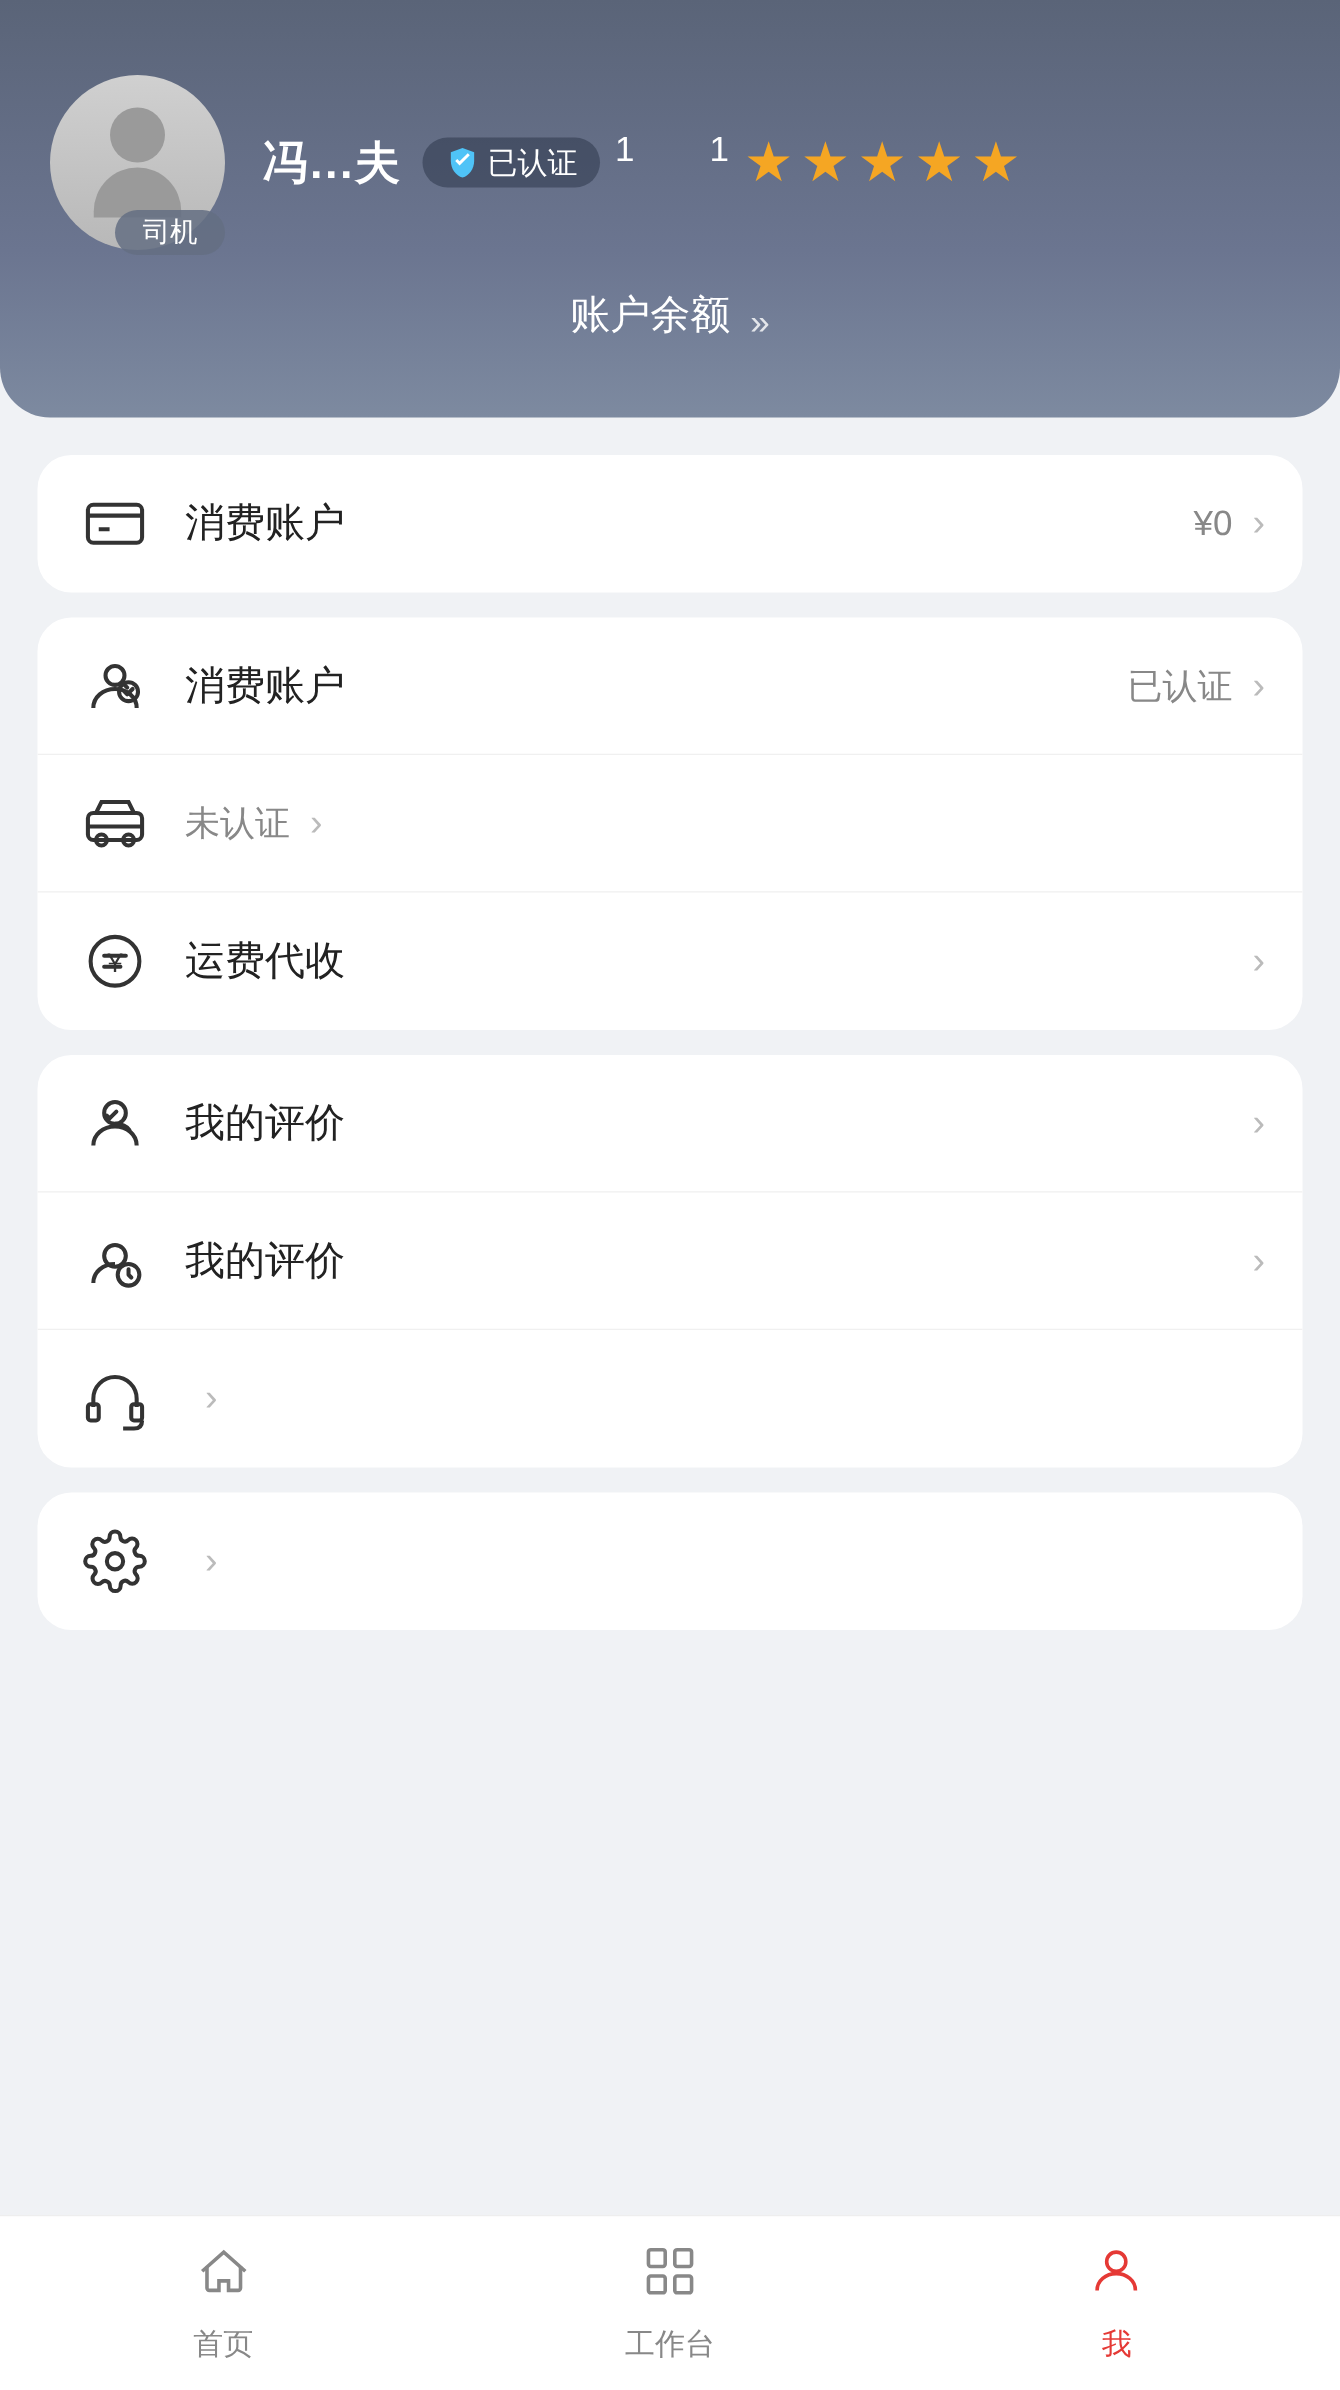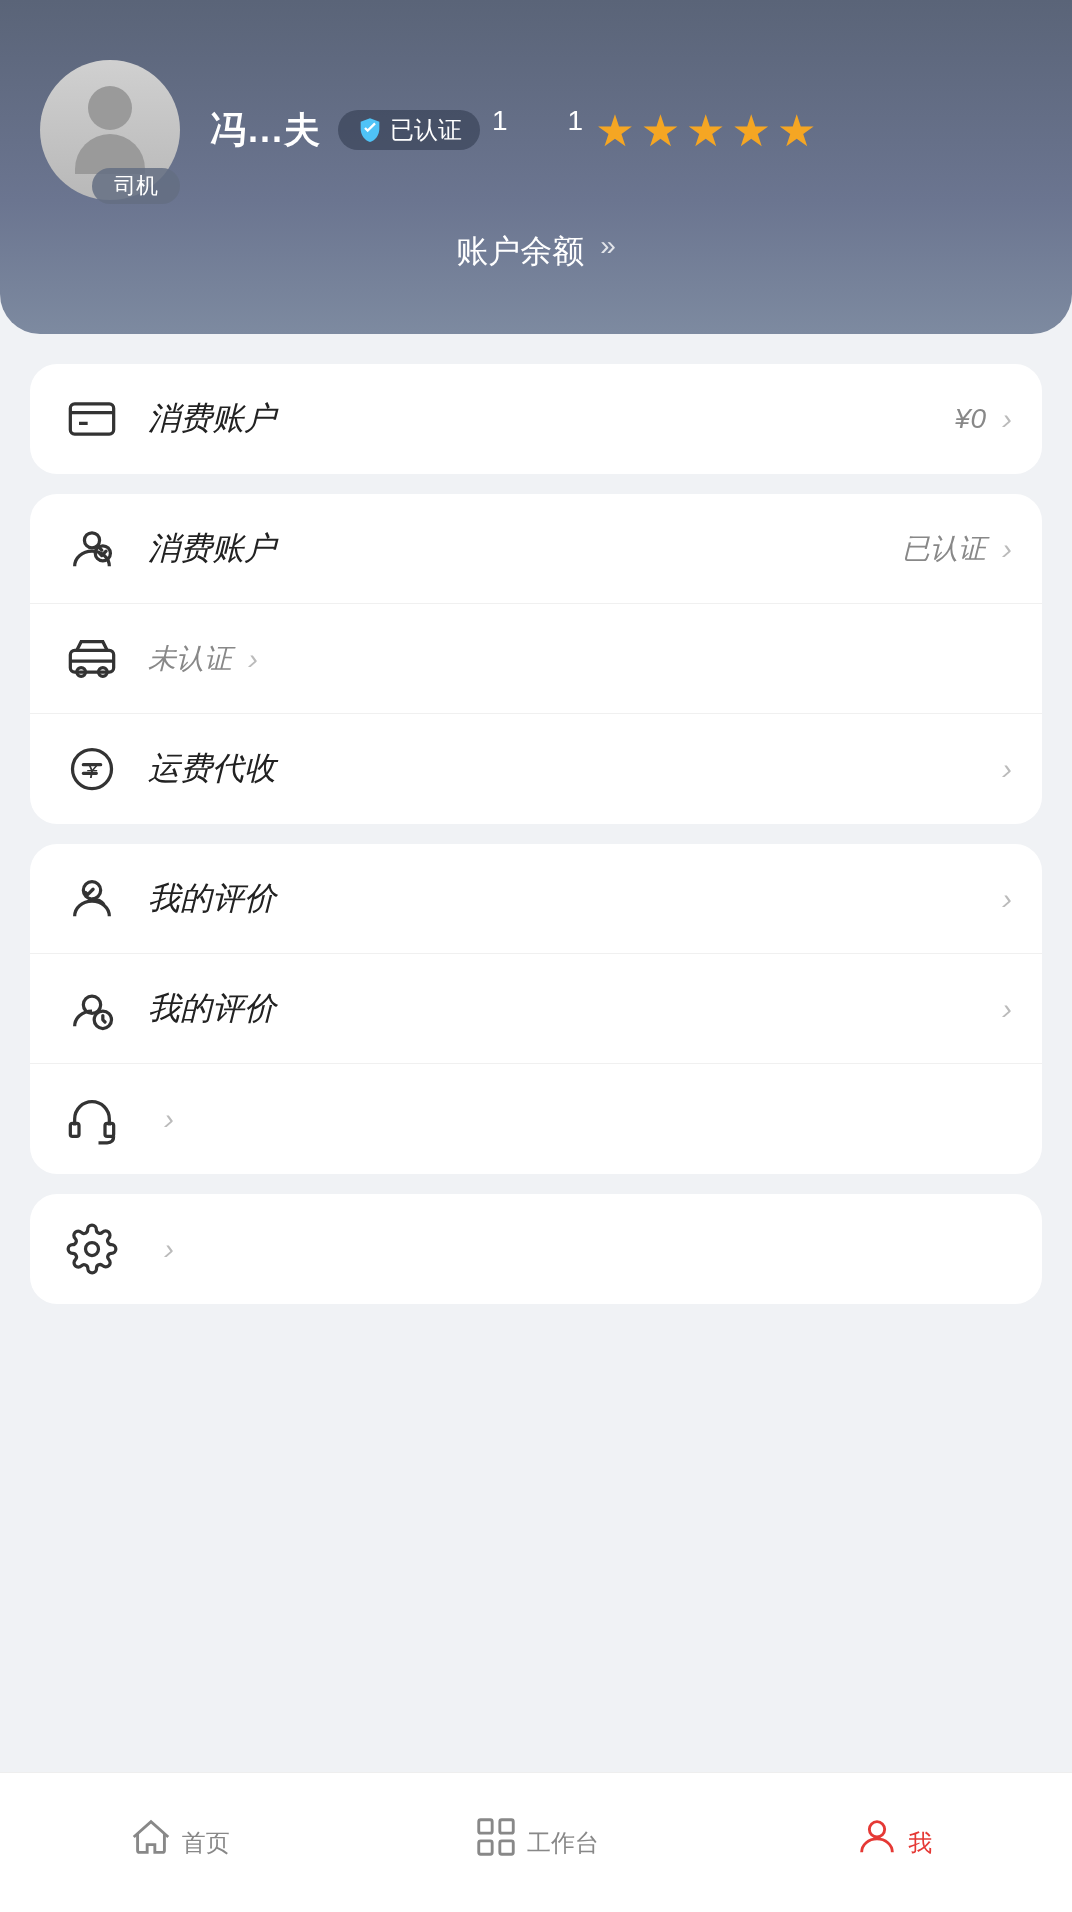--- a/index.html
+++ b/index.html
@@ -128,21 +128,21 @@
       gap: 6px;
     }
 
     .star {
       color: #f5a623;
       font-size: 44px;
     }
 
     .balance-row {
       display: flex;
-      align-items: flex-start;
+      align-items: flex-end;
       justify-content: center;
       margin-top: 30px;
       gap: 16px;
       color: #fff;
       font-size: 32px;
     }
 
     .chevron-right-sm {
       color: #fff;
       font-size: 28px;
@@ -154,21 +154,20 @@
       padding: 30px 30px;
       display: flex;
       flex-direction: column;
       gap: 20px;
     }
 
     .menu-section {
       background: #fff;
       border-radius: 27px;
       overflow: hidden;
-      font-style: italic;
     }
 
     .menu-item {
       display: flex;
       align-items: center;
       padding: 0 30px;
       height: 110px;
       border-bottom: 1px solid #f0f0f0;
       cursor: pointer;
       position: relative;
@@ -219,20 +218,21 @@
       width: 1072px;
       height: 140px;
       background: #fff;
       display: flex;
       border-top: 1px solid #eee;
     }
 
     .nav-item {
       flex: 1;
       display: flex;
+      flex-direction: column;
       align-items: center;
       justify-content: center;
       gap: 8px;
       cursor: pointer;
     }
 
     .nav-icon {
       font-size: 46px;
       color: #888;
     }

